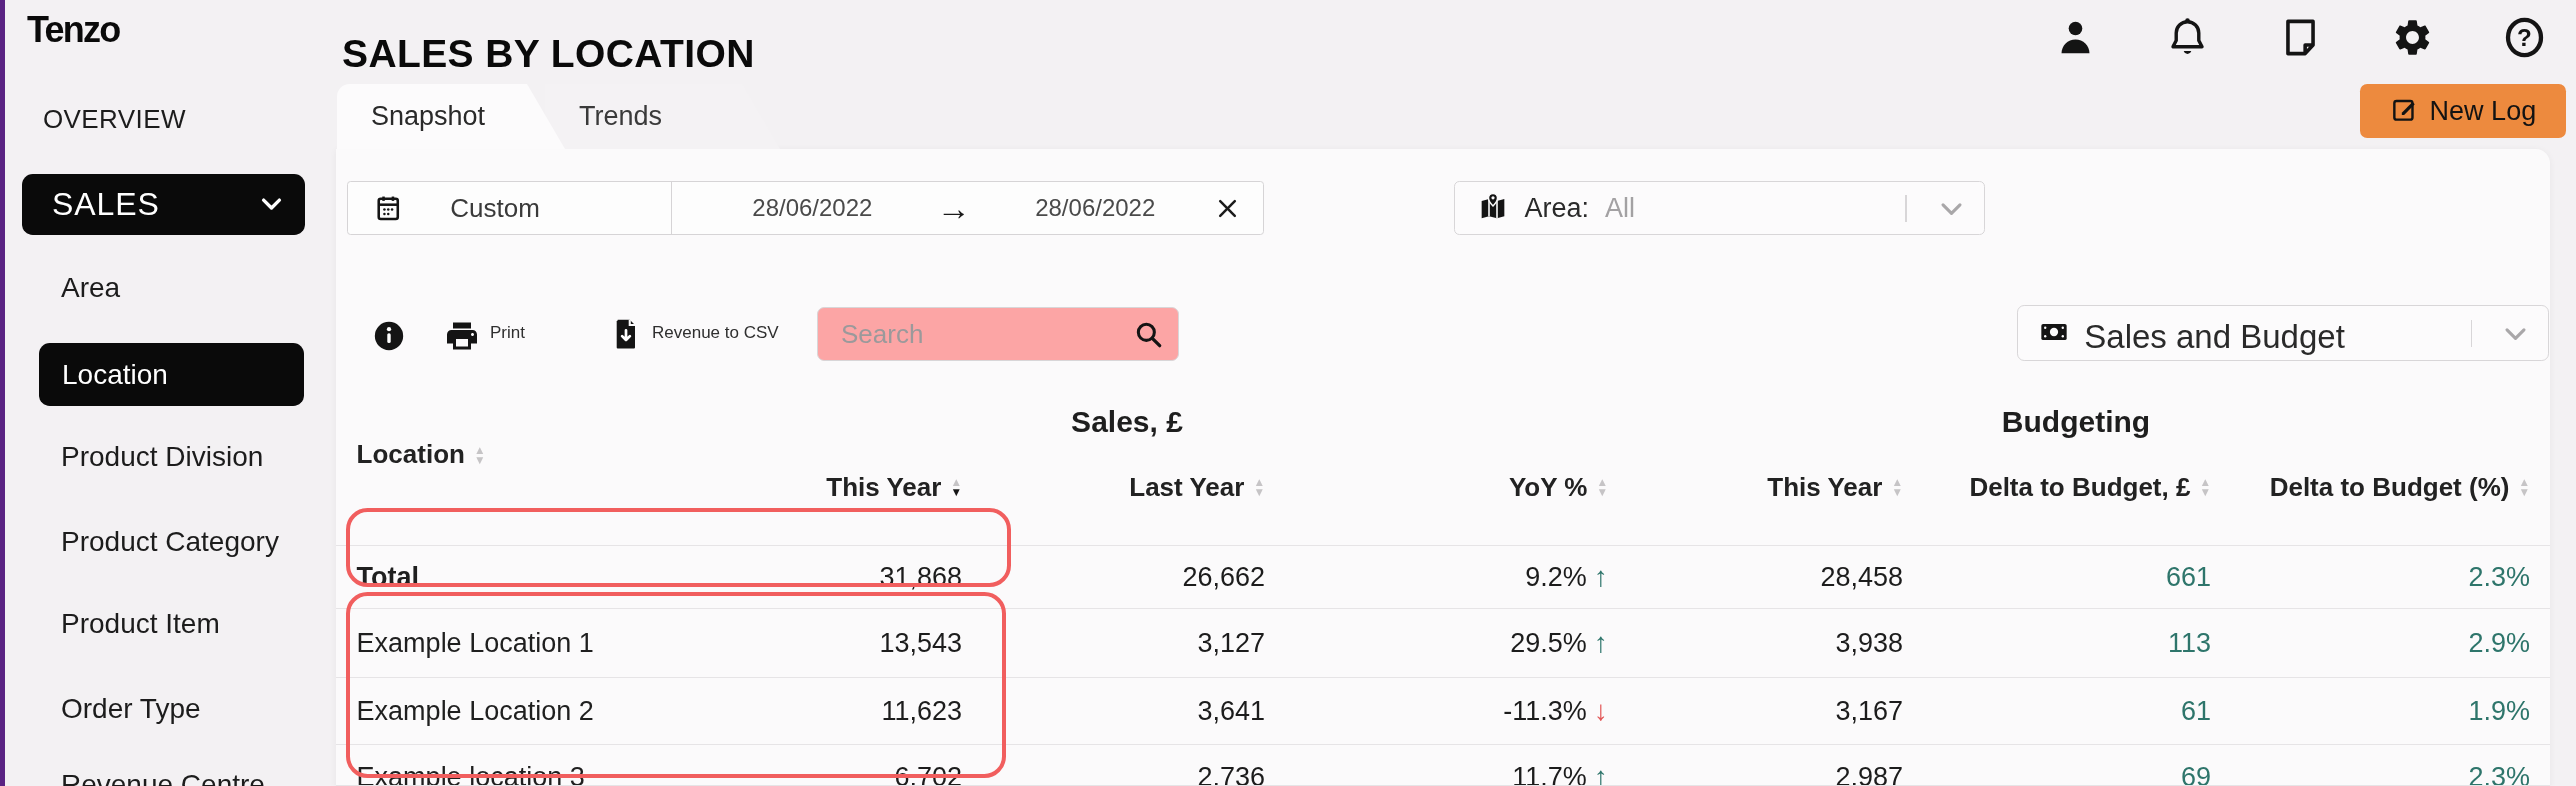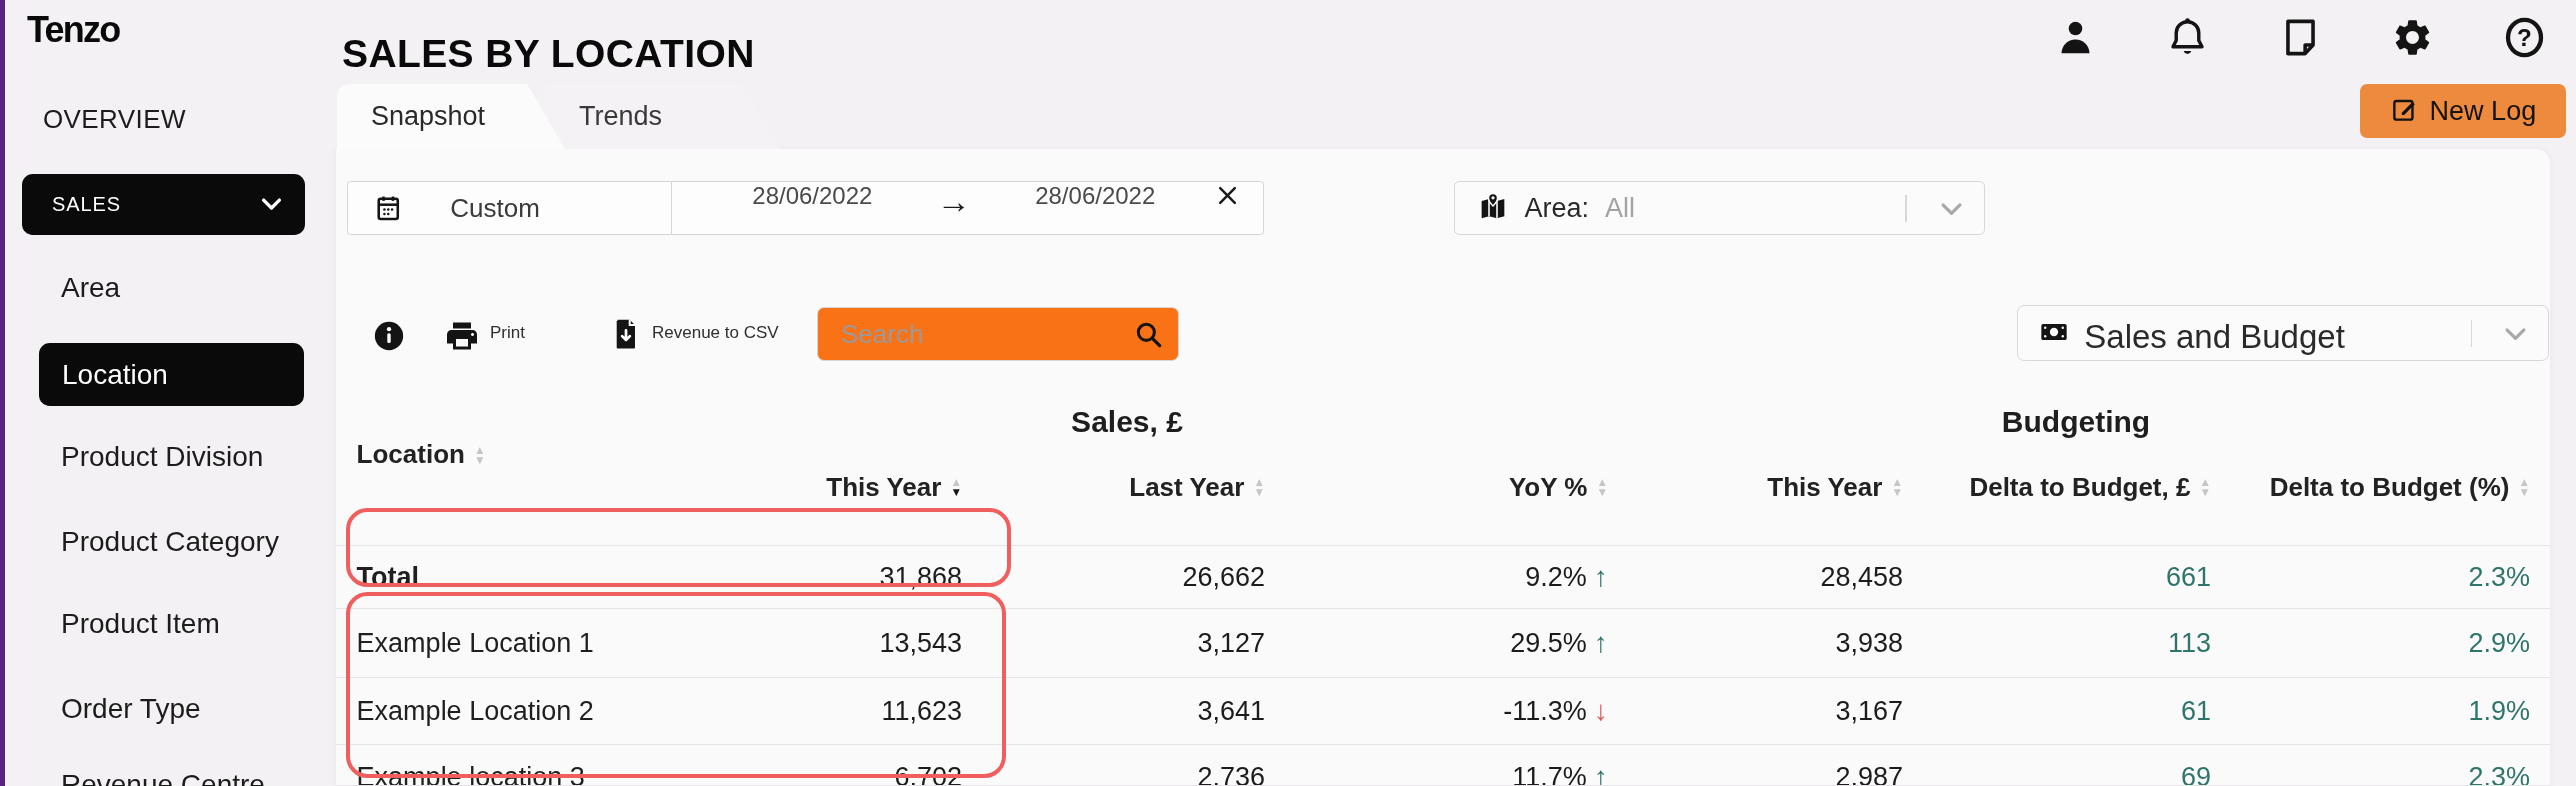--- a/index.html
+++ b/index.html
@@ -10,21 +10,21 @@
 
   
   .edge { left:0; top:0; width:4.5px; height:787px; background:#5A2383; z-index:20; }
 
   
   .logo { left:27px; top:9px; font-size:36px; font-weight:700; letter-spacing:-1.8px; color:#0A0A0A; }
   .side-label { font-size:28px; color:#1C1C1C; }
   .overview { left:43px; top:104px; font-size:26px; letter-spacing:0.4px; }
   .pill { background:#0A0A0A; border-radius:10.8px; color:#FFFFFF; display:flex; align-items:center; }
   .sales-pill { left:21.5px; top:174px; width:283px; height:61px; padding:0 20px 0 30.5px; justify-content:space-between; }
-  .sales-pill .lbl { font-size:20px; letter-spacing:0.9px; color:#fff; }
+  .sales-pill .lbl { font-size:32px; letter-spacing:0.9px; color:#fff; }
   .loc-pill { left:39px; top:343px; width:265px; height:63px; padding-left:23px; }
   .loc-pill .lbl { font-size:28px; color:#fff; }
   .itm-area { left:61px; top:272px; }
   .itm-pd  { left:61px; top:441px; }
   .itm-pc  { left:61px; top:526px; }
   .itm-pi  { left:61px; top:608px; }
   .itm-ot  { left:61px; top:693px; }
   .itm-rc  { left:61px; top:769px; }
 
   
@@ -45,21 +45,21 @@
 
   
   .card { left:336px; top:149px; width:2214px; height:638px; background:#FBFAFB;
           border-radius:0 14.3px 0 0; box-shadow:0 1.8px 7.2px rgba(0,0,0,.05); }
 
   
   .datebar { left:10.8px; top:32px; width:917px; height:54px; background:#FDFDFD;
              border:1.8px solid #D6D4D6; border-radius:3.6px; display:flex; align-items:stretch; }
   .datebar .mode { width:324px; border-right:1.8px solid #D6D4D6; display:flex; align-items:center; gap:47px; padding-left:25px; }
   .datebar .mode .lbl { font-size:26px; color:#3A3A3A; }
-  .datebar .range { flex:1; display:flex; align-items:flex-start; padding:0 21.5px; }
+  .datebar .range { flex:1; display:flex; align-items:center; padding:0 21.5px; }
   .datebar .dt { flex:1; text-align:center; font-size:24px; color:#4A4A4A; }
   .datebar .arr { font-size:34px; color:#1A1A1A; padding:0 5.4px; }
   .xicon svg { width:27px; height:27px; display:block; }
 
   .selbox { border:1.8px solid #D8D6D8; border-radius:5.4px; background:#FCFBFC; display:flex; align-items:center; }
   .areabox { left:1118px; top:32px; width:531px; height:54px; padding:0 18px 0 21.5px; gap:16px; }
   .areabox .k { font-size:27px; color:#2A2A2A; }
   .areabox .v { font-size:27px; color:#A3A1A3; }
   .viewbox { left:1681px; top:156px; width:532px; height:56px; border-radius:7.2px; padding:0 18px 0 20px; gap:14.3px; }
   .viewbox .k { font-size:33px; color:#2A2A2A;margin-top:7px; }
@@ -70,21 +70,21 @@
   
   .ticon { color:#141414; }
   .ticon svg { display:block; }
   .tool-lbl { font-size:17px; color:#2F2F2F; }
   .info { left:36px; top:170px; } .info svg{ width:34px; height:34px; }
   .printer { left:108px; top:169px; } .printer svg{ width:36px; height:36px; }
   .print-lbl { left:154px; top:174px; }
   .exporti { left:272px; top:167px; } .exporti svg{ width:36px; height:36px; }
   .export-lbl { left:316px; top:174px; }
   .search { left:481px; top:158px; width:362px; height:54px; }
-  .search input { width:100%; height:100%; border:1.8px solid #D8D6D8; border-radius:7.2px; background:#f97316;
+  .search input { width:100%; height:100%; border:1.8px solid #D8D6D8; border-radius:7.2px; background:#fca5a5;
                   font-size:26px; color:#3A3A3A; padding:0 54px 0 23px; outline:none;
                   font-family:"Liberation Sans","DejaVu Sans",sans-serif; }
   .search input::placeholder { color:#9B999B; }
   .search .mag { position:absolute; right:16px; top:11.7px; width:30.5px; height:30.5px; color:#141414; }
   .search .mag svg { width:30.5px; height:30.5px; }
 
   
   .ghead { top:256px; transform:translateX(-50%); font-size:30px; font-weight:600; color:#1E1E1E; }
   .g-sales { left:791px; } .g-budget { left:1740px; }
   .loc-head { left:20.6px; top:290px; font-size:26px; font-weight:600; color:#222; display:inline-flex; align-items:center; }

